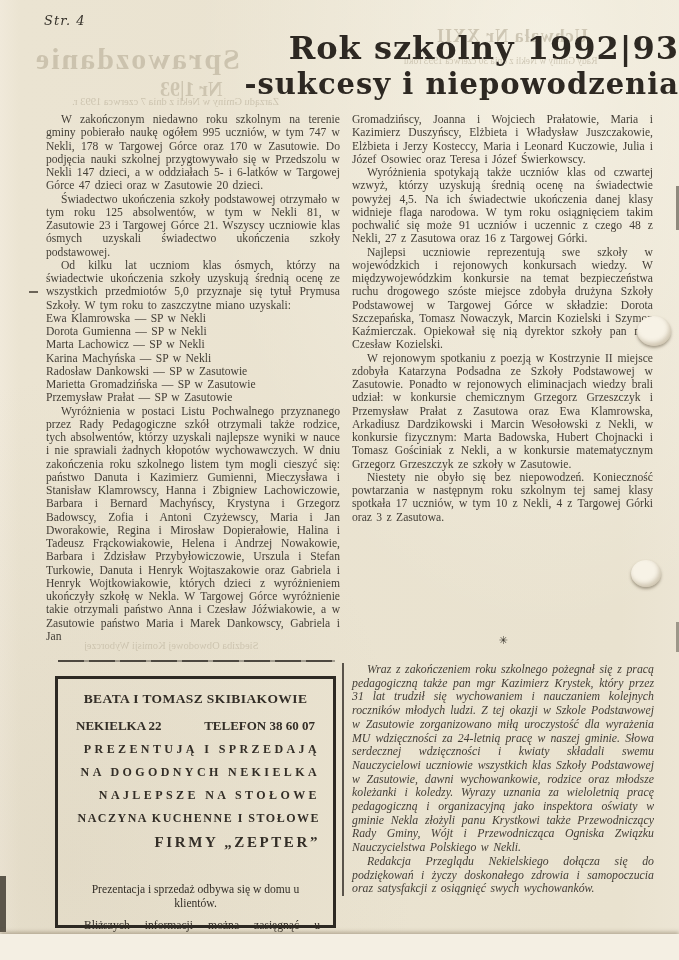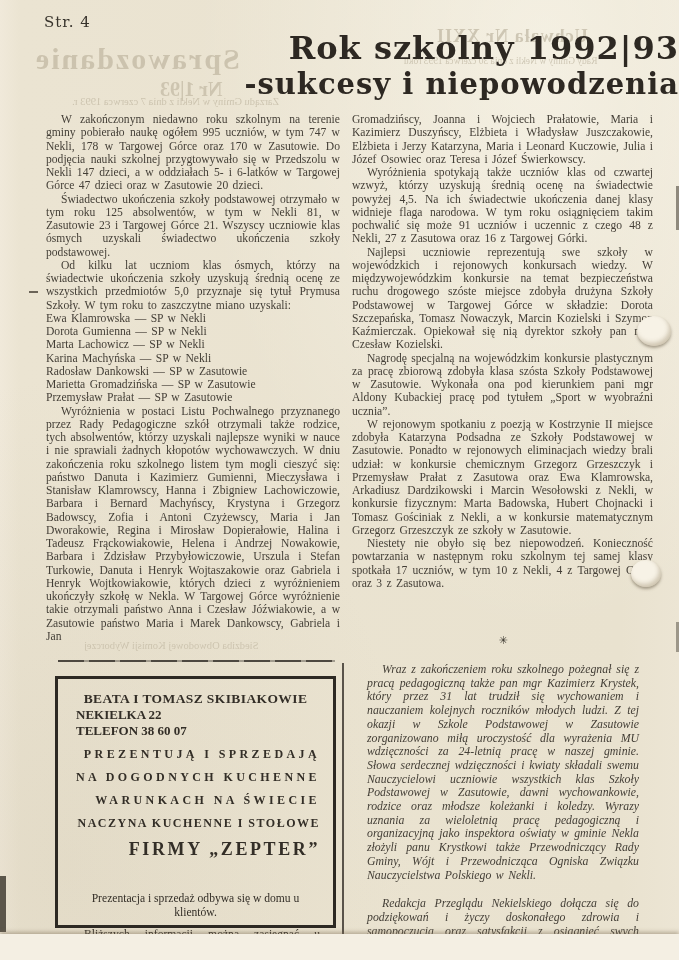--- a/index.html
+++ b/index.html
@@ -18,58 +18,58 @@
   
   .ghost{position:absolute;transform:scaleX(-1);color:#a2977f;font-weight:bold;
     font-family:"Liberation Serif",serif;white-space:nowrap;pointer-events:none;}
   .g1{top:42px;left:34px;font-size:30px;opacity:.42;letter-spacing:2px;}
   .g2{top:78px;left:160px;font-size:20px;opacity:.40;}
   .g3{top:26px;left:436px;font-size:18px;opacity:.45;letter-spacing:1px;}
   .g4{top:56px;left:404px;font-size:9.5px;opacity:.45;font-weight:normal;}
   .g5{top:96px;left:72px;font-size:10.5px;opacity:.42;font-weight:normal;}
   .g6{top:640px;left:84px;font-size:10.5px;opacity:.38;font-weight:normal;}
   
-  .str{position:absolute;top:13px;left:44px;font-size:15px;color:#37332c;
-    font-family:"DejaVu Serif",serif;letter-spacing:1px;}
+  .str{position:absolute;top:13px;left:44px;font-size:13px;color:#37332c;
+    font-family:"DejaVu Serif",serif;letter-spacing:1px;font-style:italic;}
   .title{position:absolute;top:31px;left:0;right:0;text-align:right;
     font-family:"DejaVu Serif",serif;font-weight:bold;color:#2d2822;}
   .title .t1{font-size:32px;letter-spacing:1px;line-height:34px;}
   .title .t2{font-size:29px;letter-spacing:1px;line-height:32px;margin-top:3px;}
   
   .col{position:absolute;top:113px;font-size:11.6px;line-height:13.25px;
     text-align:justify;word-spacing:1.5px;}
   .col-left{left:46px;width:294px;}
   .col-right{left:352px;width:301px;}
   .col p{margin:0;}
   .ind{text-indent:15px;}
   .prymus div{white-space:nowrap;overflow:hidden;}
   
   .hline{position:absolute;top:660px;left:58px;width:277px;height:2px;
     background:repeating-linear-gradient(90deg,#4d4840 0 26px,rgba(77,72,64,.45) 26px 31px);}
   .adbox{position:absolute;top:676px;left:55px;width:281px;height:252px;
     box-sizing:border-box;border:3px solid #2d2923;padding:12px 13px 6px;
     color:#332e27;}
   .ad-header{text-align:center;font-weight:bold;font-size:13.5px;letter-spacing:.4px;}
-  .ad-addr{display:flex;padding:0 5px;
-    font-weight:bold;font-size:13px;flex-direction:column;}
+  .ad-addr{display:flex;justify-content:space-between;padding:0 5px;margin-top:11px;
+    font-weight:bold;font-size:13px;}
   .promo{text-align:right;font-weight:bold;font-size:12px;margin-top:8px;white-space:nowrap;}
   .ls-wide{letter-spacing:3.4px;}
   .ls-mid{letter-spacing:1.5px;}
-  .ls-firm{letter-spacing:2.6px;font-size:18px;}
+  .ls-firm{letter-spacing:2.6px;font-size:15px;}
   .ad-body{font-size:11.6px;line-height:13.6px;margin-top:32px;}
   .ad-body .b1{margin:10px 0 0;text-align:center;}
   .ad-body .b2{margin:9px 0 0;text-align:justify;text-indent:13px;word-spacing:1.5px;}
   
   .note{position:absolute;top:634px;left:352px;width:302px;}
   .asterisk{text-align:center;font-family:"DejaVu Sans",sans-serif;font-size:11px;
     color:#3c3830;margin-bottom:16px;}
   .note-body{border-left:2px solid #59534a;margin-left:-10px;padding-left:8px;
     font-style:italic;font-size:11.8px;line-height:13.7px;text-align:justify;
     word-spacing:1.5px;}
-  .note-body p{margin:15px;text-indent:15px;}
+  .note-body p{margin:0;text-indent:15px;}
   
   .blob{position:absolute;border-radius:50%;background:#f7f2e6;
     box-shadow:0 2px 3px rgba(95,84,62,.5), inset -2px -3px 4px rgba(160,145,112,.45);}
   .blob1{top:316px;left:637px;width:34px;height:30px;}
   .blob2{top:560px;left:631px;width:30px;height:27px;}
   .dash-left{position:absolute;top:291px;left:29px;width:9px;height:2px;background:#6b6458;}
   .edge-bl{position:absolute;top:876px;left:0;width:6px;height:56px;background:#423d34;opacity:.85;}
   .edge-r1{position:absolute;top:186px;right:0;width:3px;height:44px;background:rgba(62,56,46,.55);}
   .edge-r2{position:absolute;top:622px;right:0;width:3px;height:30px;background:rgba(62,56,46,.45);}
 </style>
@@ -102,39 +102,38 @@
       <div>Marta Lachowicz — SP w Nekli</div>
       <div>Karina Machyńska — SP w Nekli</div>
       <div>Radosław Dankowski — SP w Zasutowie</div>
       <div>Marietta Gromadzińska — SP w Zasutowie</div>
       <div>Przemysław Prałat — SP w Zasutowie</div>
     </div>
     <p class="ind">Wyróżnienia w postaci Listu Pochwalnego przyznanego przez Rady Pedagogiczne szkół otrzymali także rodzice, tych absolwentów, którzy uzyskali najlepsze wyniki w nauce i nie sprawiali żadnych kłopotów wychowawczych. W dniu zakończenia roku szkolnego listem tym mogli cieszyć się: państwo Danuta i Kazimierz Gumienni, Mieczysława i Stanisław Klamrowscy, Hanna i Zbigniew Lachowiczowie, Barbara i Bernard Machyńscy, Krystyna i Grzegorz Badowscy, Zofia i Antoni Czyżewscy, Maria i Jan Dworakowie, Regina i Mirosław Dopierałowie, Halina i Tadeusz Frąckowiakowie, Helena i Andrzej Nowakowie, Barbara i Zdzisław Przybyłowiczowie, Urszula i Stefan Turkowie, Danuta i Henryk Wojtaszakowie oraz Gabriela i Henryk Wojtkowiakowie, których dzieci z wyróżnieniem ukończyły szkołę w Nekla. W Targowej Górce wyróżnienie takie otrzymali państwo Anna i Czesław Jóźwiakowie, a w Zasutowie państwo Maria i Marek Dankowscy, Gabriela i Jan</p>
   </div>
 
   <div class="col col-right">
-    <p>Gromadzińscy, Joanna i Wojciech Prałatowie, Maria i Kazimierz Duszyńscy, Elżbieta i Władysław Juszczakowie, Elżbieta i Jerzy Katarzyna, Maria i Leonard Kuczowie, Julia i Józef Osowiec oraz Teresa i Józef Świerkowscy.</p>
+    <p>Gromadzińscy, Joanna i Wojciech Prałatowie, Maria i Kazimierz Duszyńscy, Elżbieta i Władysław Juszczakowie, Elżbieta i Jerzy Kosteccy, Maria i Leonard Kuczowie, Julia i Józef Osowiec oraz Teresa i Józef Świerkowscy.</p>
     <p class="ind">Wyróżnienia spotykają także uczniów klas od czwartej wzwyż, którzy uzyskują średnią ocenę na świadectwie powyżej 4,5. Na ich świadectwie ukończenia danej klasy widnieje flaga narodowa. W tym roku osiągnięciem takim pochwalić się może 91 uczniów i uczennic z czego 48 z Nekli, 27 z Zasutowa oraz 16 z Targowej Górki.</p>
     <p class="ind">Najlepsi uczniowie reprezentują swe szkoły w wojewódzkich i rejonowych konkursach wiedzy. W międzywojewódzkim konkursie na temat bezpieczeństwa ruchu drogowego szóste miejsce zdobyła drużyna Szkoły Podstawowej w Targowej Górce w składzie: Dorota Szczepańska, Tomasz Nowaczyk, Marcin Kozielski i Szymon Kaźmierczak. Opiekował się nią dyrektor szkoły pan mgr Czesław Kozielski.</p>
-    <p class="ind">Nagrodę specjalną na wojewódzkim konkursie plastycznym za pracę zbiorową zdobyła klasa szósta Szkoły Podstawowej w Zasutowie. Wykonała ona pod kierunkiem pani mgr Aldony Kubackiej pracę pod tytułem „Sport w wyobraźni ucznia”.</p>
     <p class="ind">W rejonowym spotkaniu z poezją w Kostrzynie II miejsce zdobyła Katarzyna Podsadna ze Szkoły Podstawowej w Zasutowie. Ponadto w rejonowych eliminacjach wiedzy brali udział: w konkursie chemicznym Grzegorz Grzeszczyk i Przemysław Prałat z Zasutowa oraz Ewa Klamrowska, Arkadiusz Dardzikowski i Marcin Wesołowski z Nekli, w konkursie fizycznym: Marta Badowska, Hubert Chojnacki i Tomasz Gościniak z Nekli, a w konkursie matematycznym Grzegorz Grzeszczyk ze szkoły w Zasutowie.</p>
     <p class="ind">Niestety nie obyło się bez niepowodzeń. Konieczność powtarzania w następnym roku szkolnym tej samej klasy spotkała 17 uczniów, w tym 10 z Nekli, 4 z Targowej Górki oraz 3 z Zasutowa.</p>
   </div>
 
   <div class="hline"></div>
 
   <div class="adbox">
     <div class="ad-header">BEATA I TOMASZ SKIBIAKOWIE</div>
     <div class="ad-addr">
       <span>NEKIELKA 22</span>
       <span>TELEFON 38 60 07</span>
     </div>
     <div class="promo ls-wide">PREZENTUJĄ I SPRZEDAJĄ</div>
-    <div class="promo ls-wide">NA DOGODNYCH KUCHENNE</div>
-    <div class="promo ls-wide">WARUNKACH NA ŚWIECIE</div>
+    <div class="promo ls-wide">NA DOGODNYCH NEKIELKA</div>
+    <div class="promo ls-wide">NAJLEPSZE NA STOŁOWE</div>
     <div class="promo ls-mid">NACZYNA KUCHENNE I STOŁOWE</div>
     <div class="promo ls-firm">FIRMY „ZEPTER”</div>
     <div class="ad-body">
       <p class="b1">Prezentacja i sprzedaż odbywa się w domu u klientów.</p>
       <p class="b2">Bliższych informacji można zasięgnąć u przedstawicieli firmy „Zepter” pod ww. adresem lub telefonem.</p>
     </div>
   </div>
 
   <div class="note">
     <div class="asterisk">✳</div>

